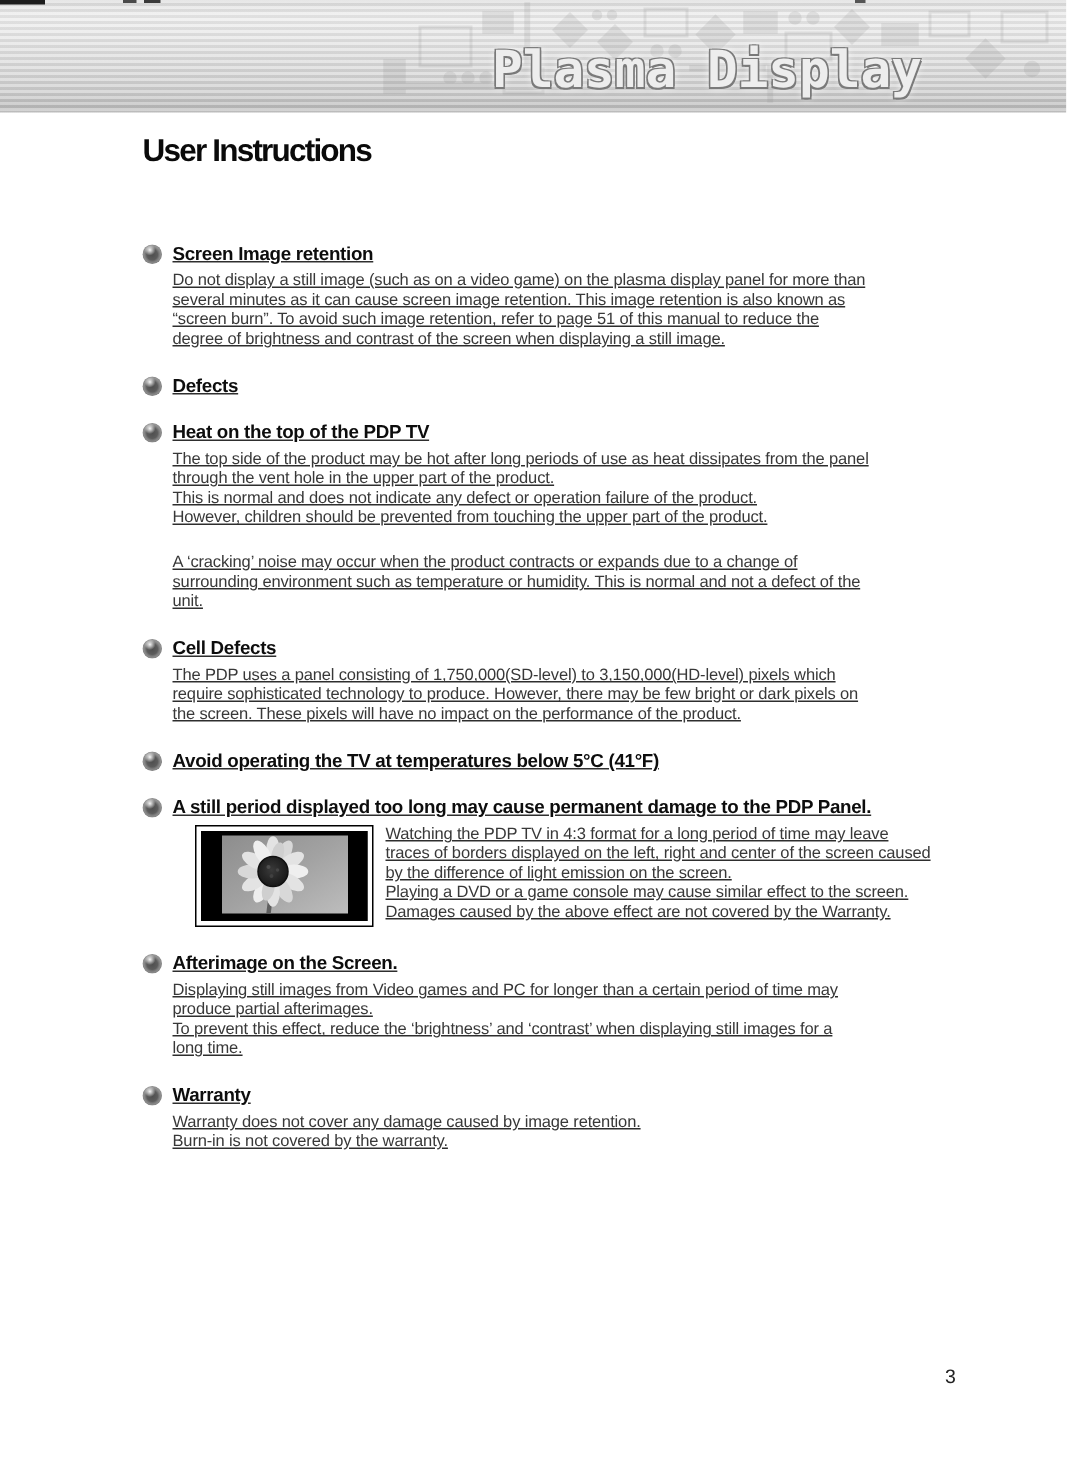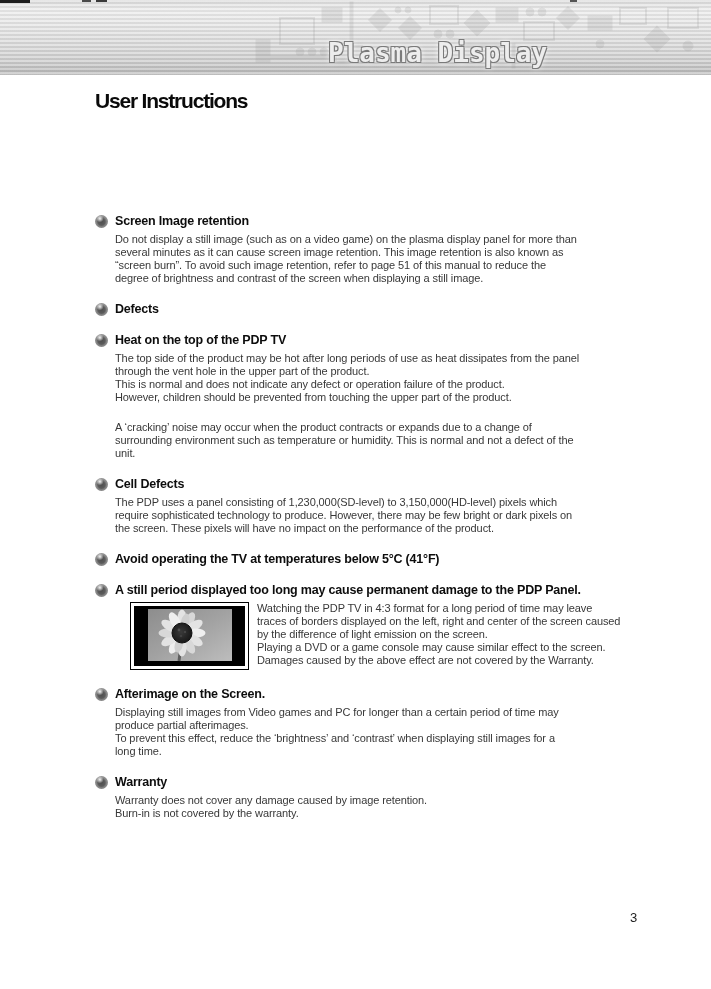--- a/index.html
+++ b/index.html
@@ -22,23 +22,23 @@
       repeating-linear-gradient(180deg,
         rgba(255,255,255,0.30) 0px, rgba(255,255,255,0.30) 2px,
         rgba(120,120,120,0.10) 2px, rgba(120,120,120,0.10) 4px),
       linear-gradient(180deg, #dcdcdc 0%, #ececec 14%, #e2e2e2 40%,
         #d7d7d7 62%, #cbcbcb 82%, #b9b9b9 95%, #c6c6c6 100%);
     overflow: hidden;
   }
   .circuit { position: absolute; top: 0; left: 0; }
   .brand {
     position: absolute;
-    left: 328px; top: 38px;
+    left: 328px; top: 27px;
     font-family: "DejaVu Sans Mono", monospace;
-    font-size: 26px; font-weight: bold;
+    font-size: 34px; font-weight: bold;
     letter-spacing: 0px;
     color: #ededed;
     text-shadow:
       -1px -1px 0 #7a7a7a, 1px -1px 0 #7a7a7a,
       -1px 1px 0 #7a7a7a, 1px 1px 0 #7a7a7a,
       0 0 6px rgba(255,255,255,0.95);
     white-space: nowrap;
   }
   .scan-artifact { position: absolute; background: #1c1c1c; }
   .sa-1 { left: 0;   top: 0; width: 30px; height: 3px; }
@@ -46,21 +46,21 @@
   .sa-3 { left: 96px; top: 0; width: 11px; height: 2px; background:#3a3a3a; }
   .sa-4 { left: 570px; top: 0; width: 7px; height: 2px; background:#555; }
 
   
   .content { padding: 9px 48px 0 95px; }
   .page-title {
     font-size: 21px; font-weight: bold; color: #0a0a0a;
     letter-spacing: -1.2px;
     line-height: 34px;
   }
-  .sections { margin-top: 96px; }
+  .sections { margin-top: 44px; text-decoration: underline; }
   .section { margin-bottom: 17px; }
   .section-head { display: flex; align-items: center; gap: 7px; }
   .bullet {
     flex: 0 0 auto;
     width: 13px; height: 13px; border-radius: 50%;
     background:
       radial-gradient(circle at 38% 28%, rgba(255,255,255,0.95) 0%, rgba(255,255,255,0) 30%),
       radial-gradient(circle at 50% 52%, #4e4e4e 0%, #5c5c5c 38%, #9a9a9a 62%, #cdcdcd 80%, #6f6f6f 97%);
     box-shadow: inset 0 0 1px #333;
   }
@@ -179,21 +179,21 @@
         <div class="section-body">A ‘cracking’ noise may occur when the product contracts or expands due to a change of
 surrounding environment such as temperature or humidity. This is normal and not a defect of the
 unit.</div>
       </div>
 
       <div class="section">
         <div class="section-head">
           <span class="bullet"></span>
           <span class="section-title">Cell Defects</span>
         </div>
-        <div class="section-body">The PDP uses a panel consisting of 1,230,000(SD-level) to 3,150,000(HD-level) pixels which
+        <div class="section-body">The PDP uses a panel consisting of 1,750,000(SD-level) to 3,150,000(HD-level) pixels which
 require sophisticated technology to produce. However, there may be few bright or dark pixels on
 the screen. These pixels will have no impact on the performance of the product.</div>
       </div>
 
       <div class="section">
         <div class="section-head">
           <span class="bullet"></span>
           <span class="section-title">Avoid operating the TV at temperatures below 5°C (41°F)</span>
         </div>
       </div>

